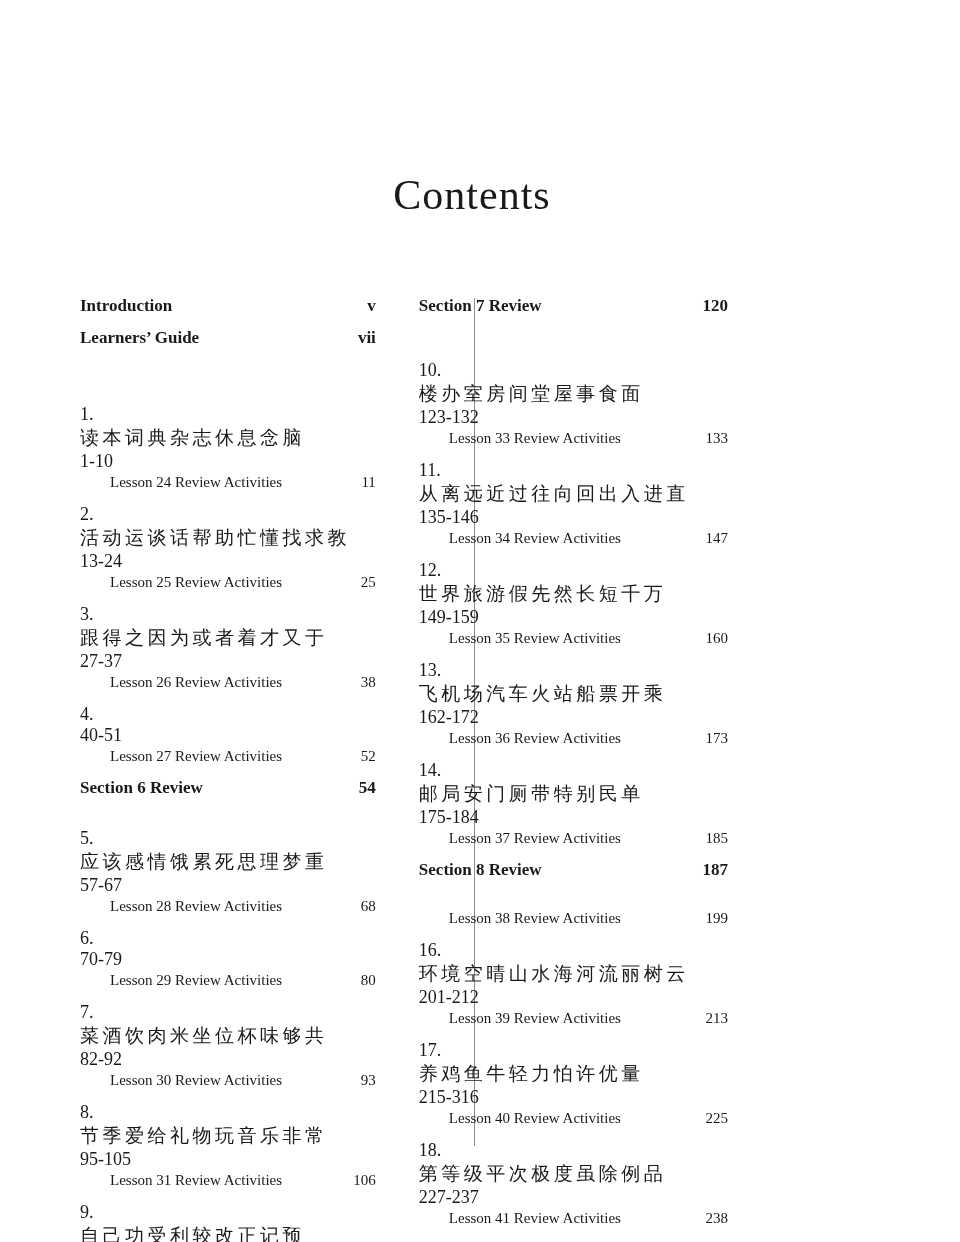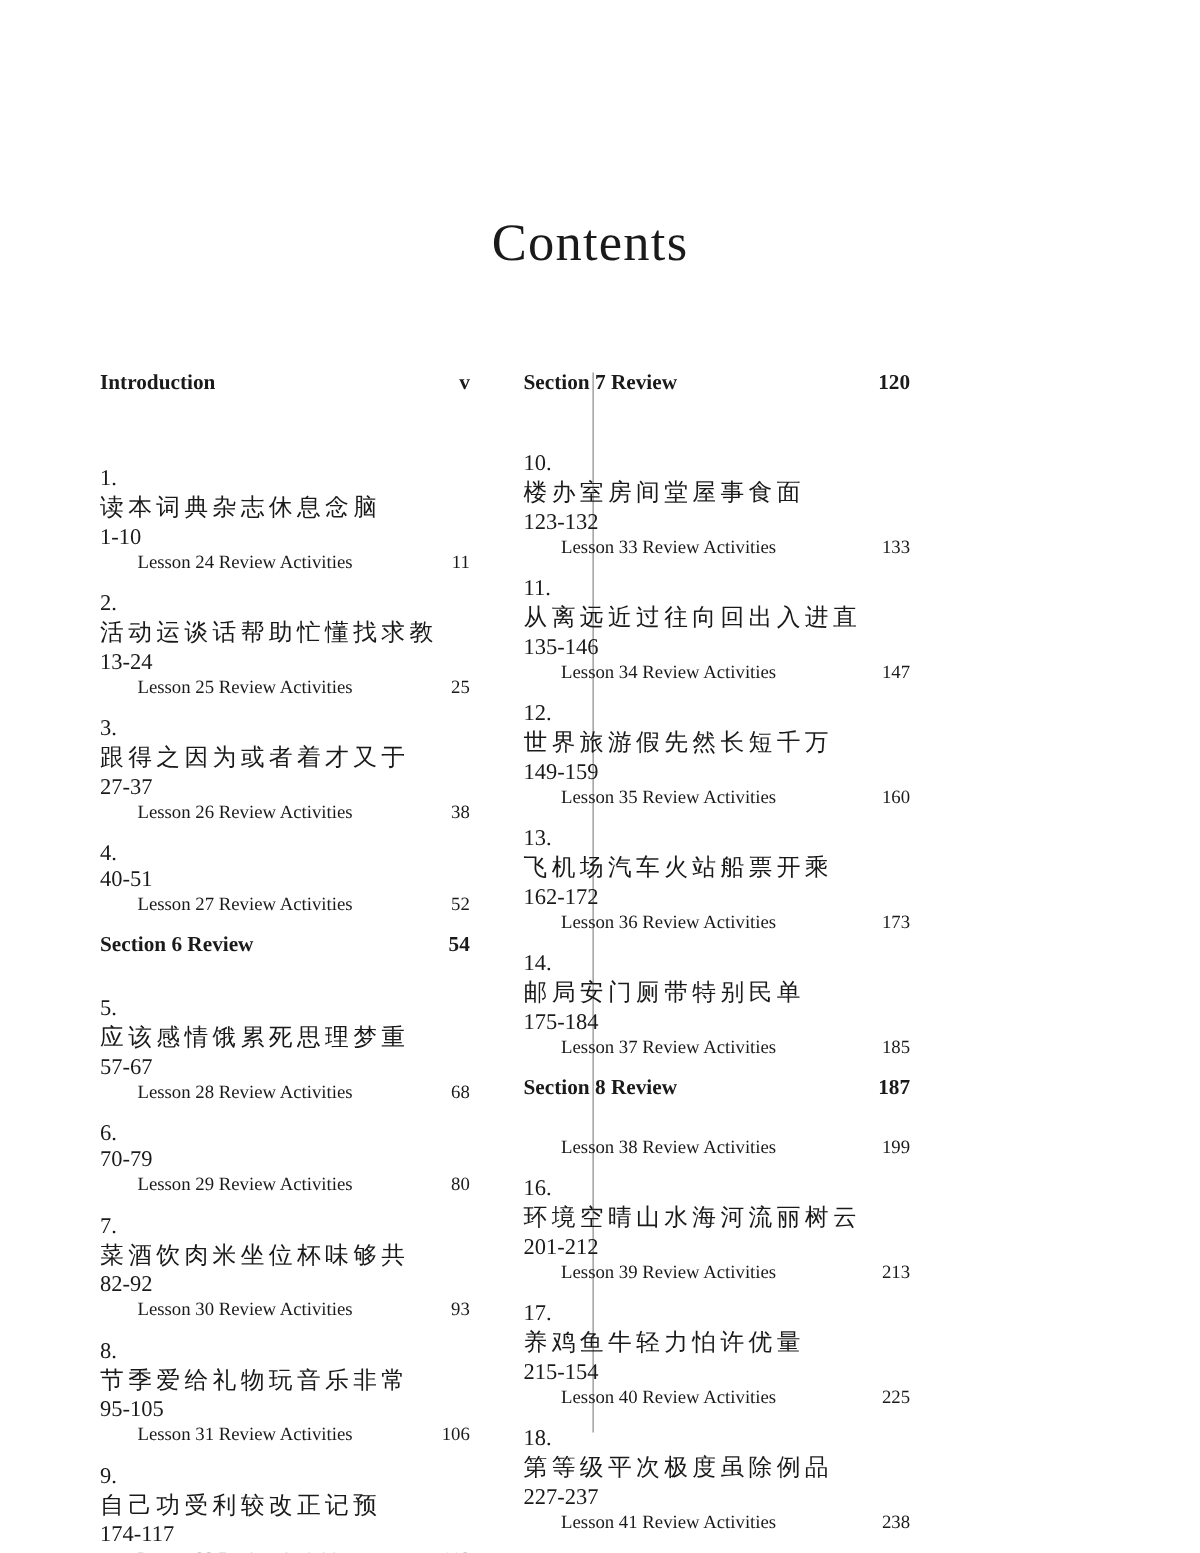--- a/index.html
+++ b/index.html
@@ -148,20 +148,25 @@
   <div class="divider"></div>
 
   <div class="columns">
     <div class="col col-left">
       <div id="front-matter-host">
           <div class="row front-row">
             <span class="label">Introduction</span>
             <span class="dots"></span>
             <span class="pg">v</span>
           </div>
+          <div class="row front-row">
+            <span class="label">Learners’ Guide</span>
+            <span class="dots"></span>
+            <span class="pg">vii</span>
+          </div>
         </div>
       <div class="gap-front"></div>
       <div id="left-host">
           <div class="entry">
             <div class="row chapter-row">
               <span class="num">1.</span>
               <span class="cn">读本词典杂志休息念脑</span>
               <span class="spacer"></span>
               <span class="pg">1-10</span>
             </div>
@@ -382,21 +387,21 @@
               <span class="label">Lesson 39 Review Activities</span>
               <span class="spacer"></span>
               <span class="pg">213</span>
             </div>
           </div>
           <div class="entry">
             <div class="row chapter-row">
               <span class="num">17.</span>
               <span class="cn">养鸡鱼牛轻力怕许优量</span>
               <span class="spacer"></span>
-              <span class="pg">215-154</span>
+              <span class="pg">215-316</span>
             </div>
             <div class="row lesson-row">
               <span class="label">Lesson 40 Review Activities</span>
               <span class="spacer"></span>
               <span class="pg">225</span>
             </div>
           </div>
           <div class="entry">
             <div class="row chapter-row">
               <span class="num">18.</span>

